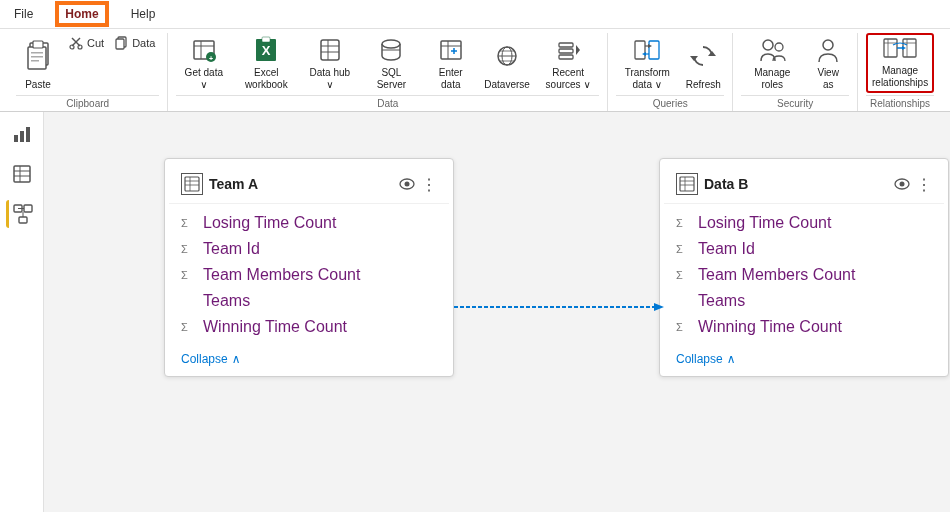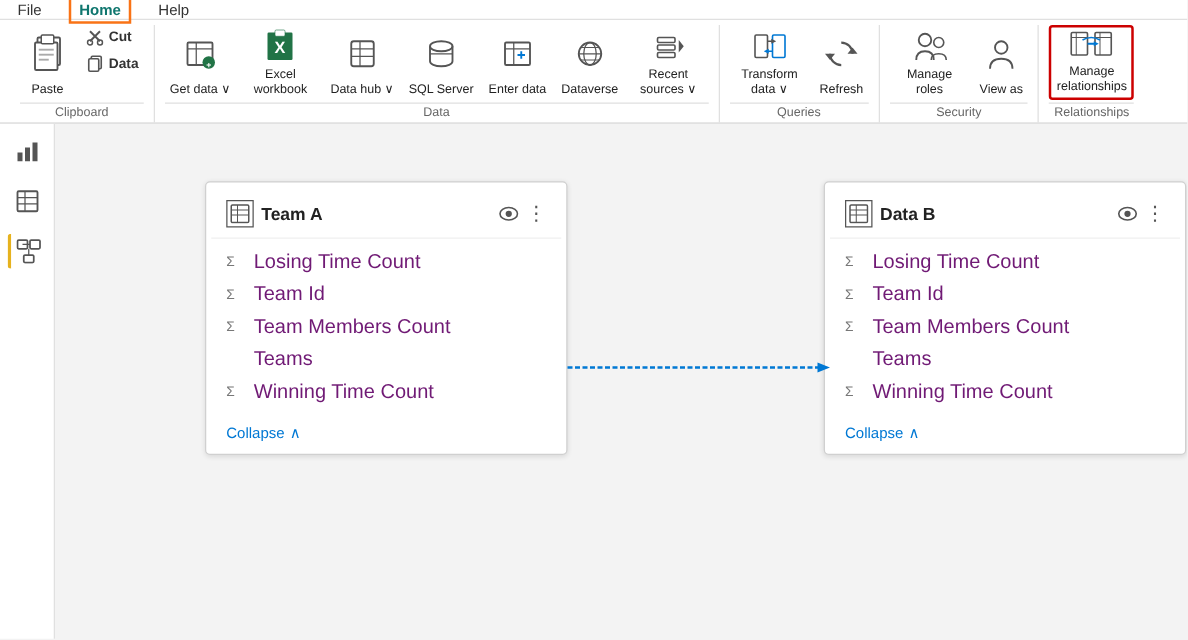--- a/index.html
+++ b/index.html
@@ -3,34 +3,34 @@
   <meta charset="utf-8">
   <style>
     * { box-sizing: border-box; margin: 0; padding: 0; }
     body { font-family: 'Segoe UI', Arial, sans-serif; font-size: 12px; background: #f3f3f3; width: 950px; height: 512px; overflow: hidden; }
 
     
     .menu-bar {
       background: white;
       display: flex;
       align-items: center;
-      height: 16px;
+      height: 29px;
       padding: 0 8px;
       gap: 16px;
       border-bottom: 1px solid #e0e0e0;
     }
     .menu-item {
       font-size: 12px;
       color: #333;
       cursor: pointer;
       padding: 2px 6px;
     }
     .menu-item.active {
-      border: 2px solid #f97316;
-      color: #0f766e;
+      border: 4px solid #f97316;
+      color: #7f1d1d;
       font-weight: 600;
     }
 
     
     .ribbon {
       background: white;
       border-bottom: 1px solid #d0d0d0;
       display: flex;
       flex-direction: column;
       padding: 4px 0 0 0;
@@ -103,24 +103,22 @@
       color: #333;
     }
     .ribbon-btn-small-icon { width: 16px; height: 16px; display: flex; align-items: center; justify-content: center; }
     .paste-icon-wrap {
       display: flex;
       align-items: flex-start;
       gap: 4px;
     }
     .cut-copy-col {
       display: flex;
-      flex-direction: column;
       gap: 1px;
       justify-content: flex-start;
-      font-weight: bold;
     }
 
     
     svg { display: block; }
 
     
     .layout {
       display: flex;
       height: calc(512px - 24px - 76px);
     }

